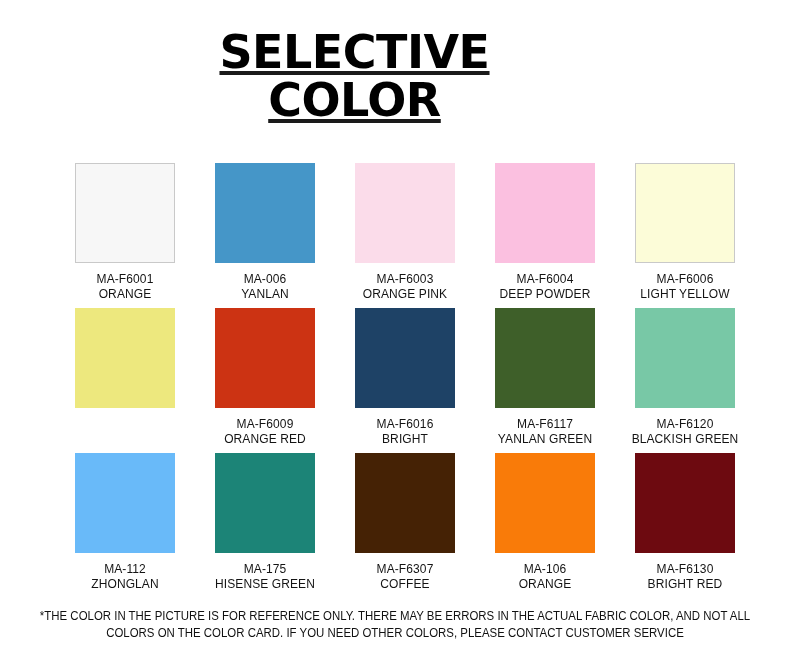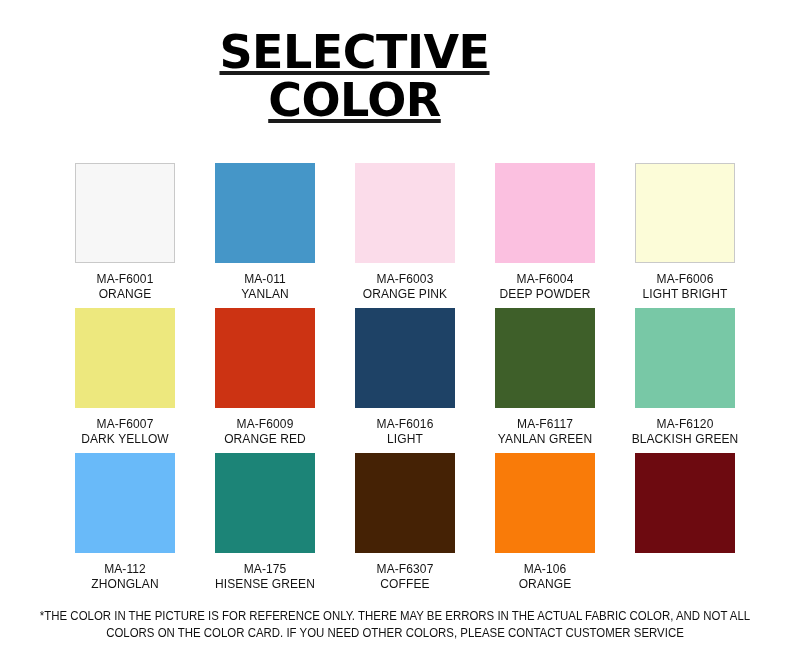--- a/index.html
+++ b/index.html
@@ -121,21 +121,21 @@
       <div class="cell">
         <div class="swatch bordered" style="background-color: rgb(247, 247, 247);"></div>
         <div class="caption">
           <span class="code">MA-F6001</span>
           <span class="name">ORANGE</span>
         </div>
       </div>
       <div class="cell">
         <div class="swatch" style="background-color: rgb(69, 150, 200);"></div>
         <div class="caption">
-          <span class="code">MA-011</span>
+          <span class="code">MA-006</span>
           <span class="name">YANLAN</span>
         </div>
       </div>
       <div class="cell">
         <div class="swatch" style="background-color: rgb(251, 220, 234);"></div>
         <div class="caption">
           <span class="code">MA-F6003</span>
           <span class="name">ORANGE PINK</span>
         </div>
       </div>
@@ -143,45 +143,41 @@
         <div class="swatch" style="background-color: rgb(251, 192, 224);"></div>
         <div class="caption">
           <span class="code">MA-F6004</span>
           <span class="name">DEEP POWDER</span>
         </div>
       </div>
       <div class="cell">
         <div class="swatch bordered" style="background-color: rgb(252, 252, 216);"></div>
         <div class="caption">
           <span class="code">MA-F6006</span>
-          <span class="name">LIGHT BRIGHT</span>
+          <span class="name">LIGHT YELLOW</span>
         </div>
       </div>
     </div>
 
     <div class="row">
       <div class="cell">
         <div class="swatch" style="background-color: rgb(237, 232, 126);"></div>
-        <div class="caption">
-          <span class="code">MA-F6007</span>
-          <span class="name">DARK YELLOW</span>
-        </div>
       </div>
       <div class="cell">
         <div class="swatch" style="background-color: rgb(204, 51, 19);"></div>
         <div class="caption">
           <span class="code">MA-F6009</span>
           <span class="name">ORANGE RED</span>
         </div>
       </div>
       <div class="cell">
         <div class="swatch" style="background-color: rgb(30, 66, 102);"></div>
         <div class="caption">
           <span class="code">MA-F6016</span>
-          <span class="name">LIGHT</span>
+          <span class="name">BRIGHT</span>
         </div>
       </div>
       <div class="cell">
         <div class="swatch" style="background-color: rgb(62, 95, 41);"></div>
         <div class="caption">
           <span class="code">MA-F6117</span>
           <span class="name">YANLAN GREEN</span>
         </div>
       </div>
       <div class="cell">
@@ -217,20 +213,24 @@
       </div>
       <div class="cell">
         <div class="swatch" style="background-color: rgb(249, 123, 9);"></div>
         <div class="caption">
           <span class="code">MA-106</span>
           <span class="name">ORANGE</span>
         </div>
       </div>
       <div class="cell">
         <div class="swatch" style="background-color: rgb(109, 10, 16);"></div>
+        <div class="caption">
+          <span class="code">MA-F6130</span>
+          <span class="name">BRIGHT RED</span>
+        </div>
       </div>
     </div>
 
   </div>
 
   <div class="footnote">
     <span class="fn-line">*THE COLOR IN THE PICTURE IS FOR REFERENCE ONLY. THERE MAY BE ERRORS IN THE ACTUAL FABRIC COLOR, AND NOT ALL</span>
     <span class="fn-line">COLORS ON THE COLOR CARD. IF YOU NEED OTHER COLORS, PLEASE CONTACT CUSTOMER SERVICE</span>
   </div>
 

